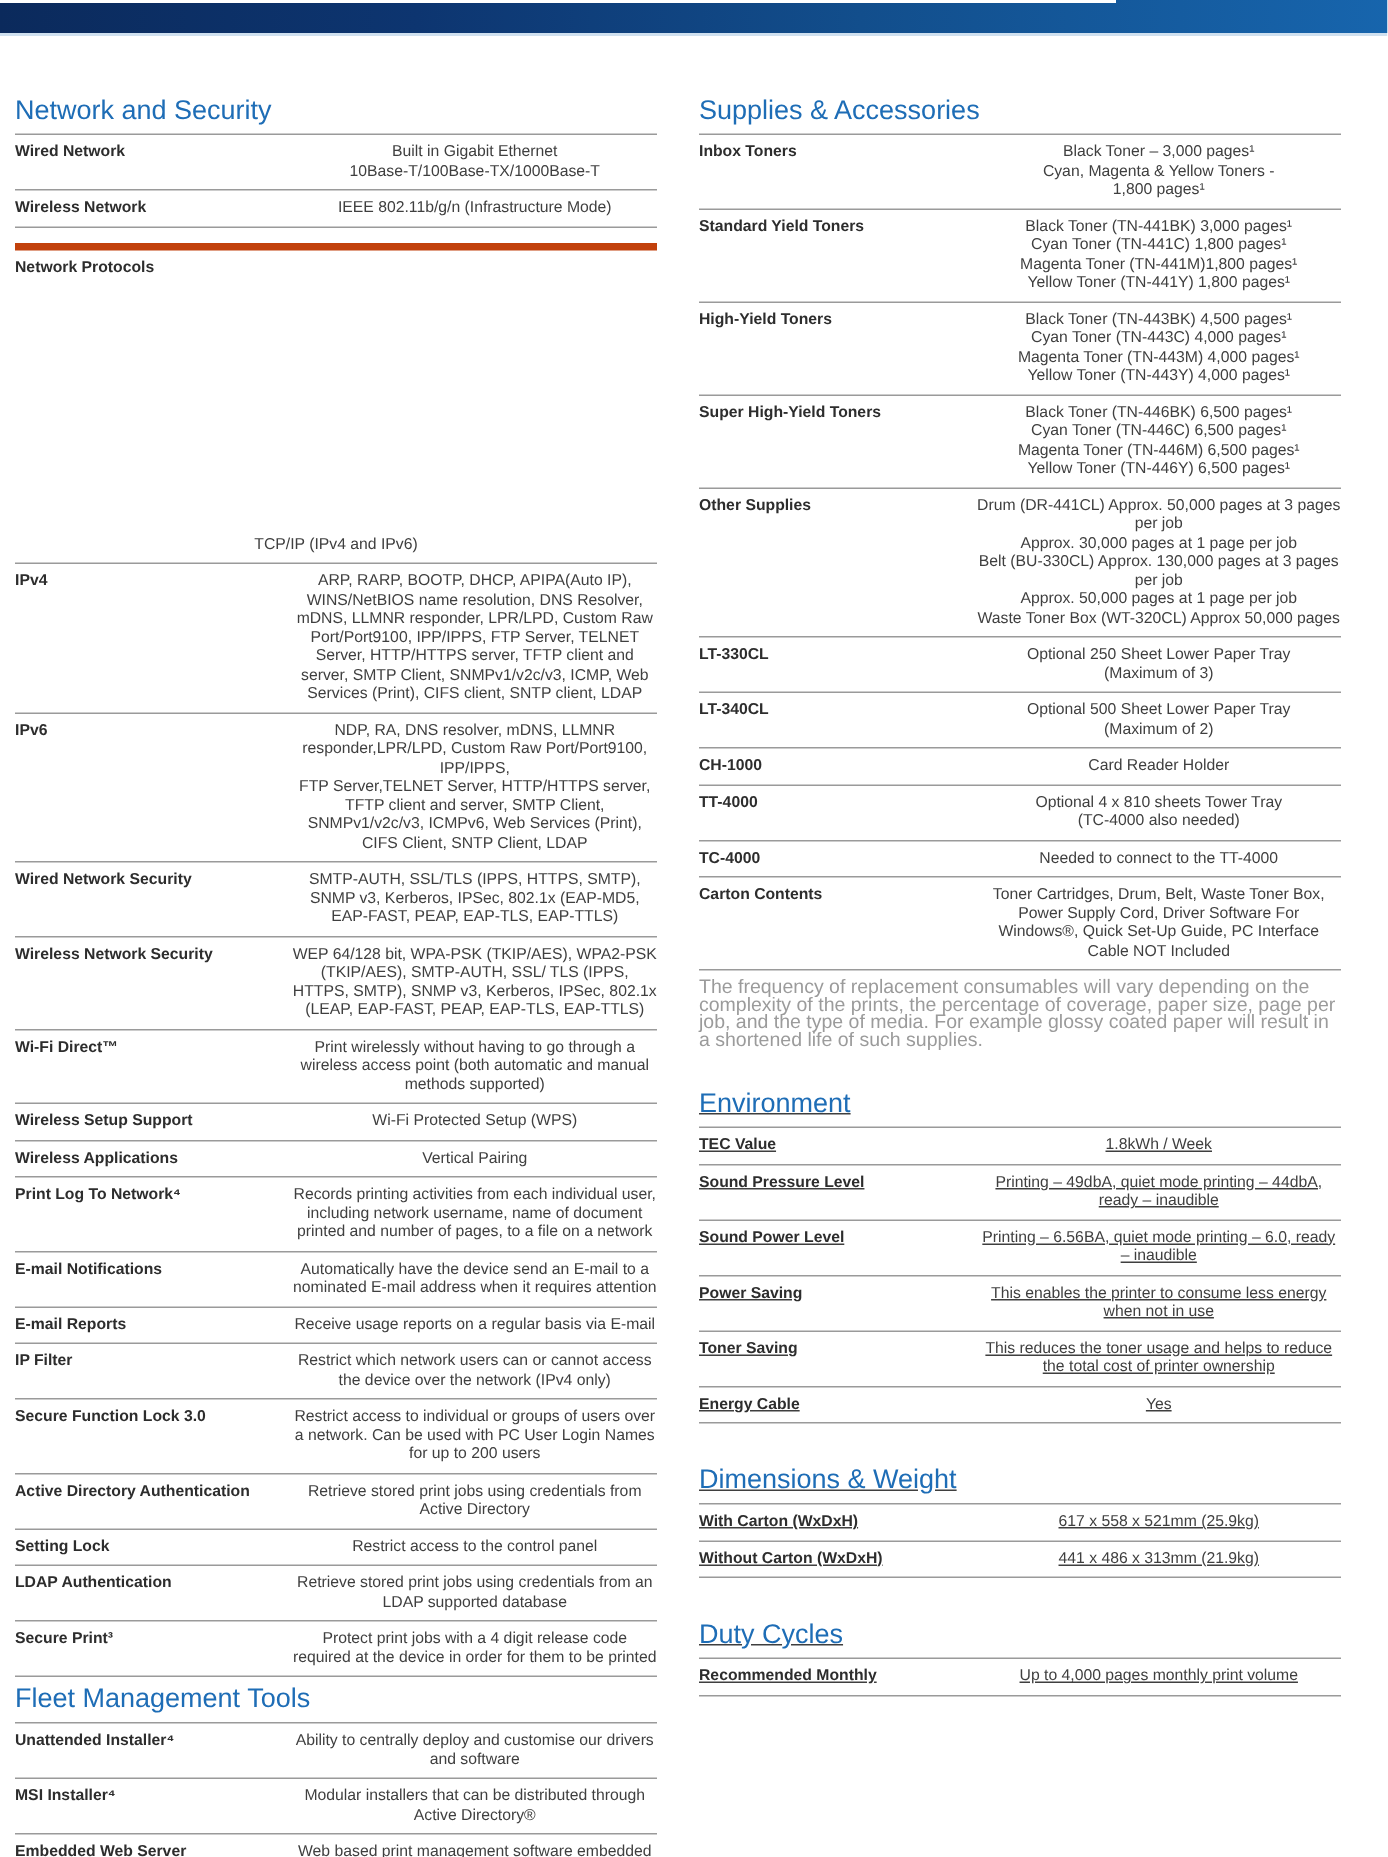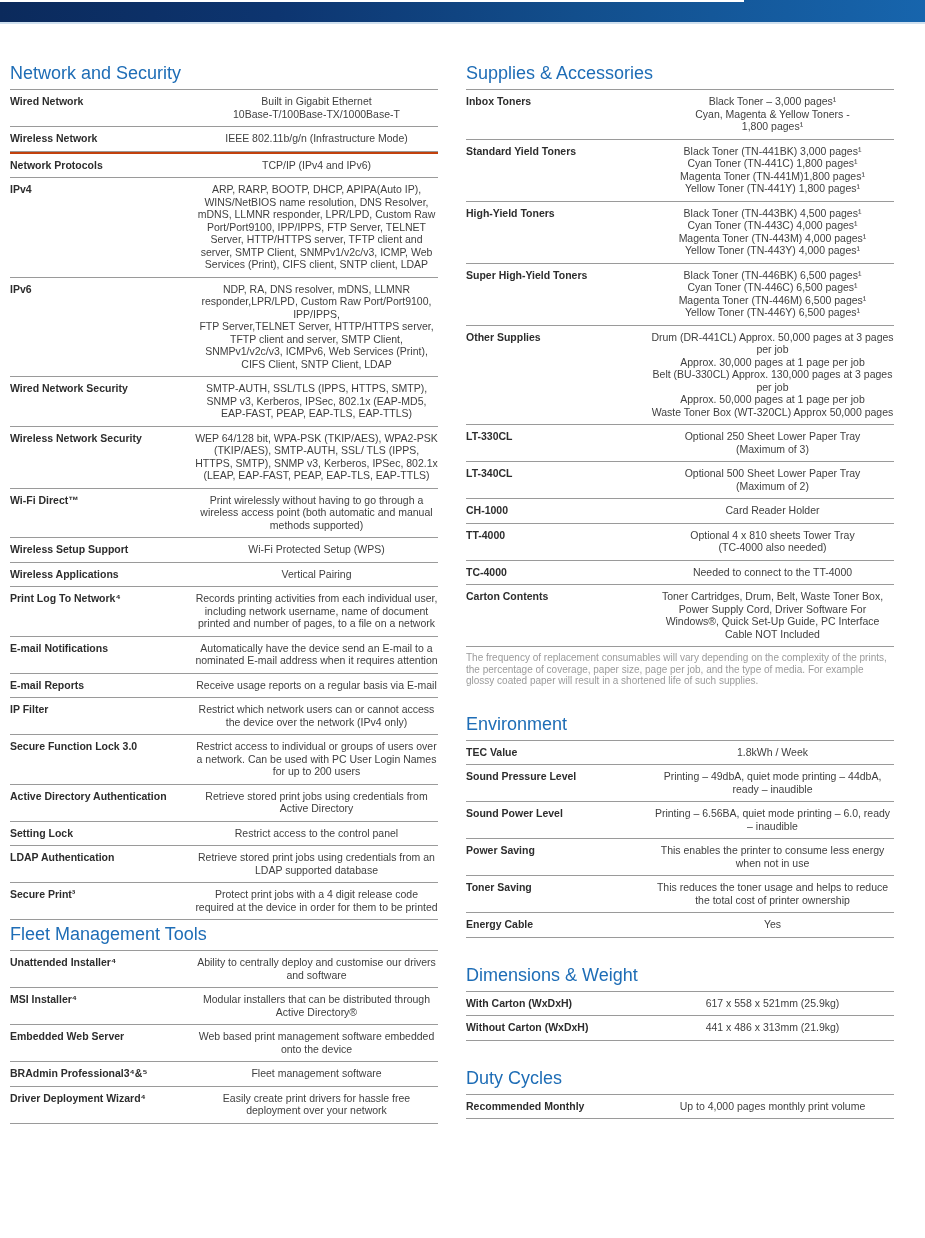--- a/index.html
+++ b/index.html
@@ -31,50 +31,52 @@
   .col { width: 428px; flex: 0 0 428px; }
   section { display: block; }
   .section-title {
     font-size: 18px;
     font-weight: 400;
     color: #1e6db6;
     margin: 0 0 5px 0;
     line-height: 22px;
   }
   #left-col section + section { margin-top: 3px; }
-  #right-col section + section { margin-top: 26px; }
+  #right-col section + section { margin-top: 26px; text-decoration: underline; }
   .rows { border-top: 1px solid #9a9a9a; }
   .spec-row {
     display: flex;
     border-bottom: 1px solid #9a9a9a;
     padding: 5px 0 6px 0;
   }
   .spec-row.gap-before {
-    border-top: 2px solid #c2410c;
+    margin-top: 10px;
+    border-top: 5px solid #c2410c;
+    flex-direction: column;
   }
   .spec-label {
     flex: 0 0 185px;
     width: 185px;
     padding-right: 12px;
     font-weight: bold;
     font-size: 10.5px;
     line-height: 12.5px;
     color: #2d2d2d;
   }
   .spec-value {
     flex: 1;
     font-size: 10.5px;
     line-height: 12.5px;
     color: #3f3f3f;
     white-space: pre-line;
     text-align: center;
   }
   .footnote {
     margin: 5px 0 0 0;
-    font-size: 10px;
+    font-size: 13px;
     line-height: 11.5px;
     color: #9b9b9b;
   }
 </style>
 </head>
 <body>
 
 <div class="top-bar"></div>
 
 <div class="page">

